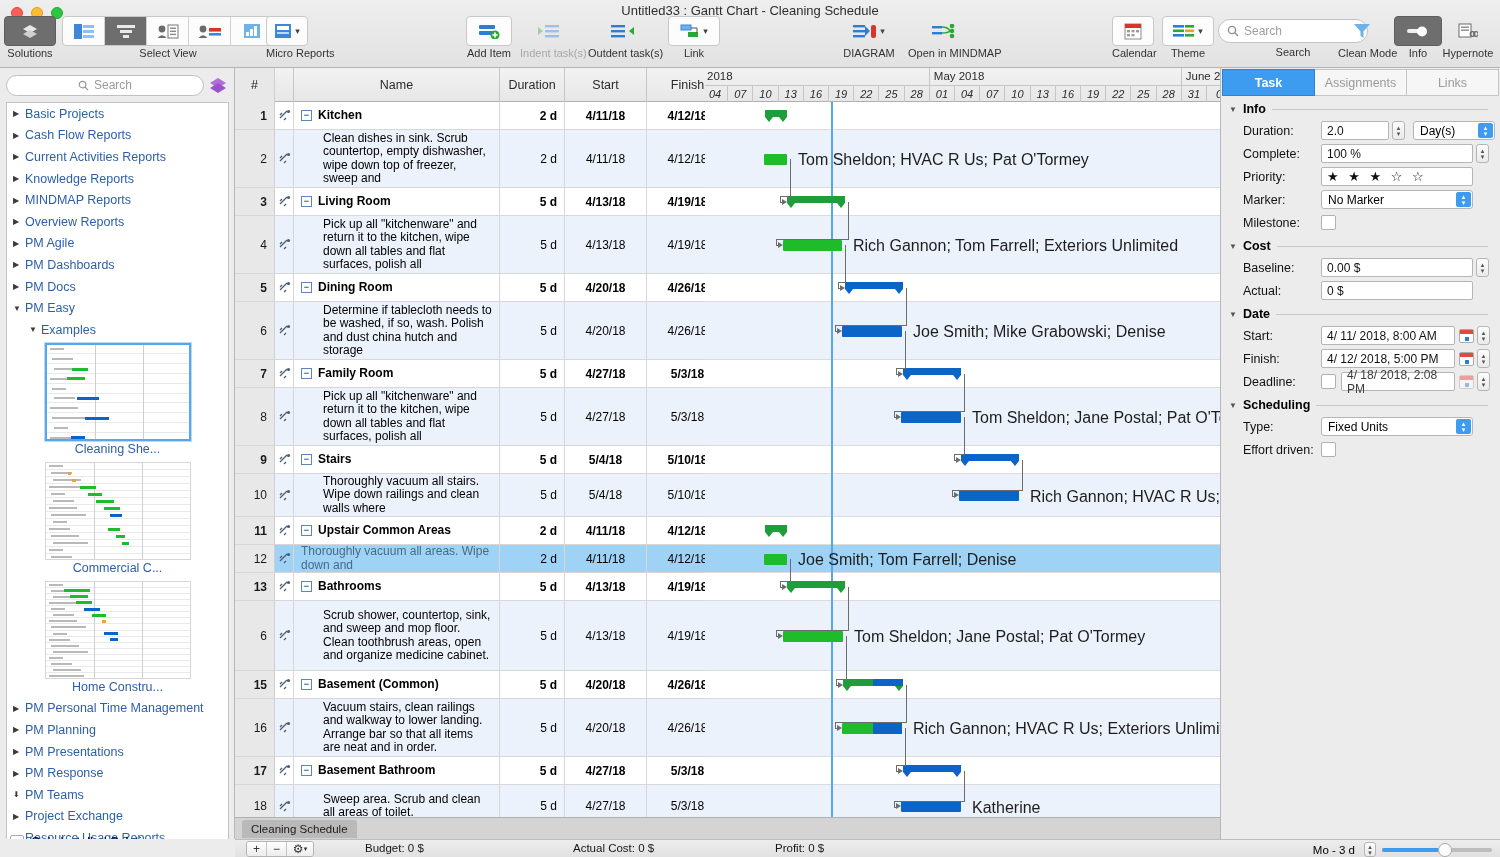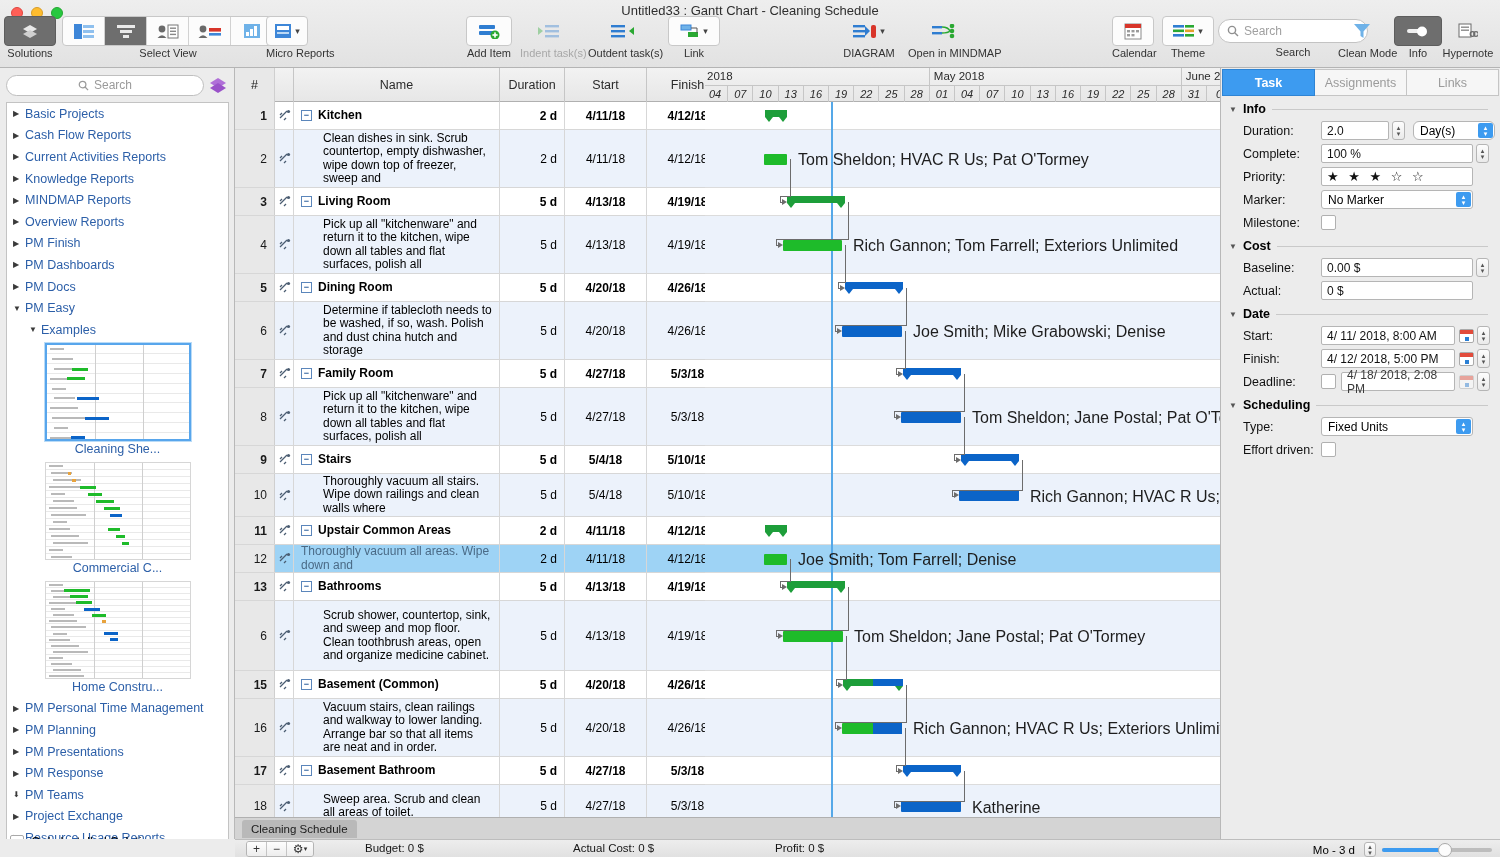--- a/index.html
+++ b/index.html
@@ -456,21 +456,21 @@
           <div class="sb-row">
             <span class="tri">▶</span>
             <span>MINDMAP Reports</span>
           </div>
           <div class="sb-row">
             <span class="tri">▶</span>
             <span>Overview Reports</span>
           </div>
           <div class="sb-row">
             <span class="tri">▶</span>
-            <span>PM Finish</span>
+            <span>PM Agile</span>
           </div>
           <div class="sb-row">
             <span class="tri">▶</span>
             <span>PM Dashboards</span>
           </div>
           <div class="sb-row">
             <span class="tri">▶</span>
             <span>PM Docs</span>
           </div>
           <div class="sb-row">
@@ -1176,21 +1176,21 @@
       <b>Info</b>
       <span class="hr"></span>
     </div>
     <div class="frow">
       <span class="flab">Duration:</span>
       <span class="finp" style="width:68px">2.0</span>
       <span class="stepper">
           <span>▴</span>
           <span>▾</span>
         </span>
-      <span class="popup" style="width:82px; margin-left:8px;border-radius:6px;">
+      <span class="popup" style="width:82px; margin-left:8px;">
         <span>Day(s)</span>
         <span class="pbtn">
             <span>▴</span>
             <span>▾</span>
           </span>
       </span>
     </div>
     <div class="frow">
       <span class="flab">Complete:</span>
       <span class="finp" style="width:152px">100 %</span>

